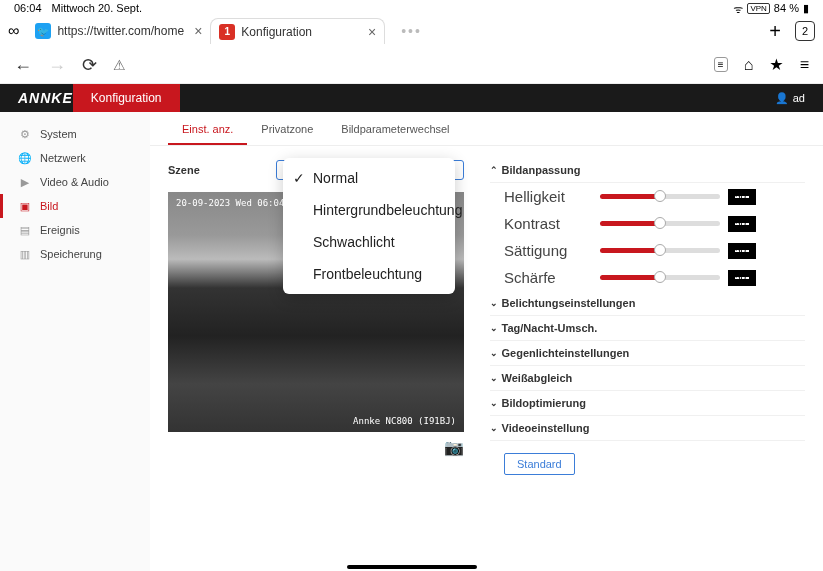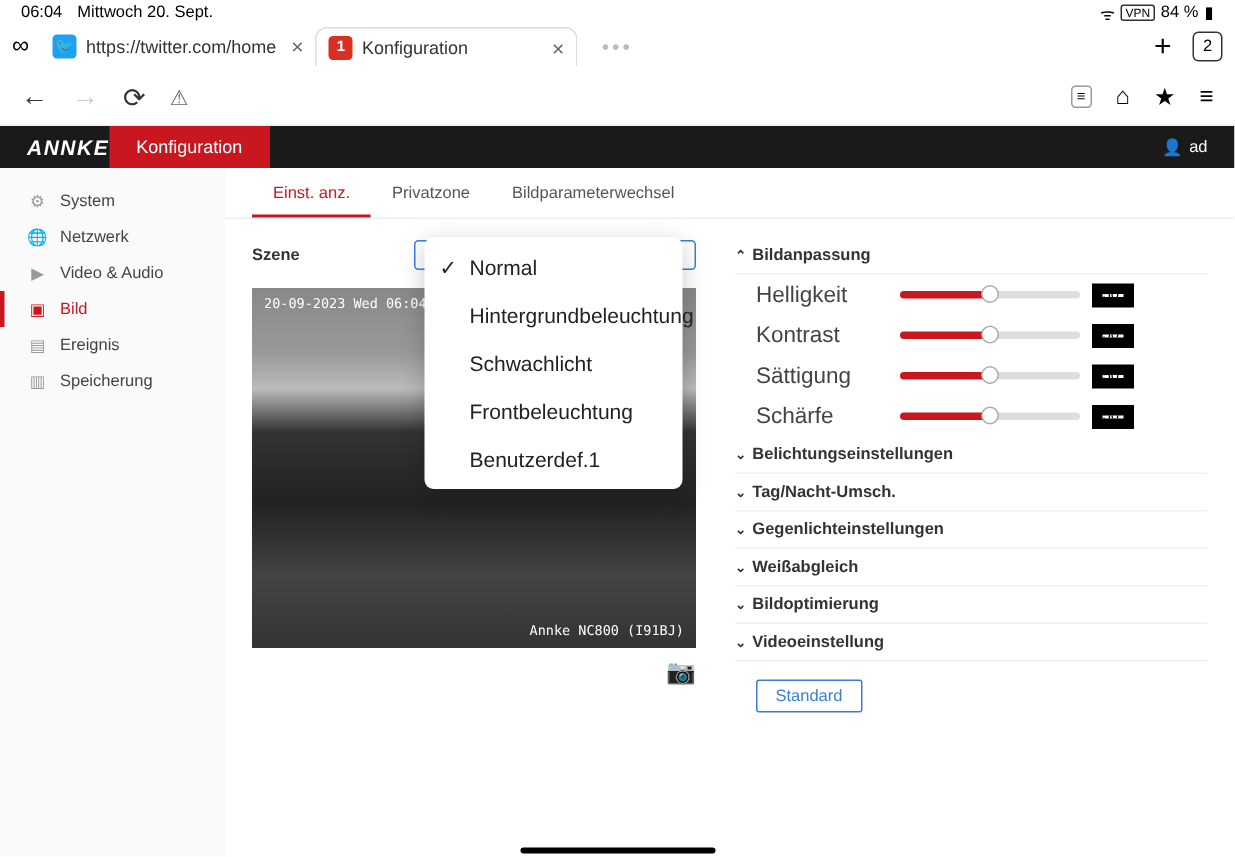--- a/index.html
+++ b/index.html
@@ -187,21 +187,20 @@
             <span class="cam-overlay cam-model">Annke NC800 (I91BJ)</span>
           </div>
           <div class="camera-btn">📷</div>
         </div>
 
         <div class="dropdown">
           <div class="dd-item checked">Normal</div>
           <div class="dd-item">Hintergrundbeleuchtung</div>
           <div class="dd-item">Schwachlicht</div>
           <div class="dd-item">Frontbeleuchtung</div>
-          <div class="dd-item">Benutzerdef.1</div>
         </div>
       </div>
 
       <div class="right-col">
         <div class="section-head">
             <span class="caret">⌃</span>
             <span>Bildanpassung</span>
           </div>
         <div class="slider-row">
           <span class="slider-label">Helligkeit</span>

